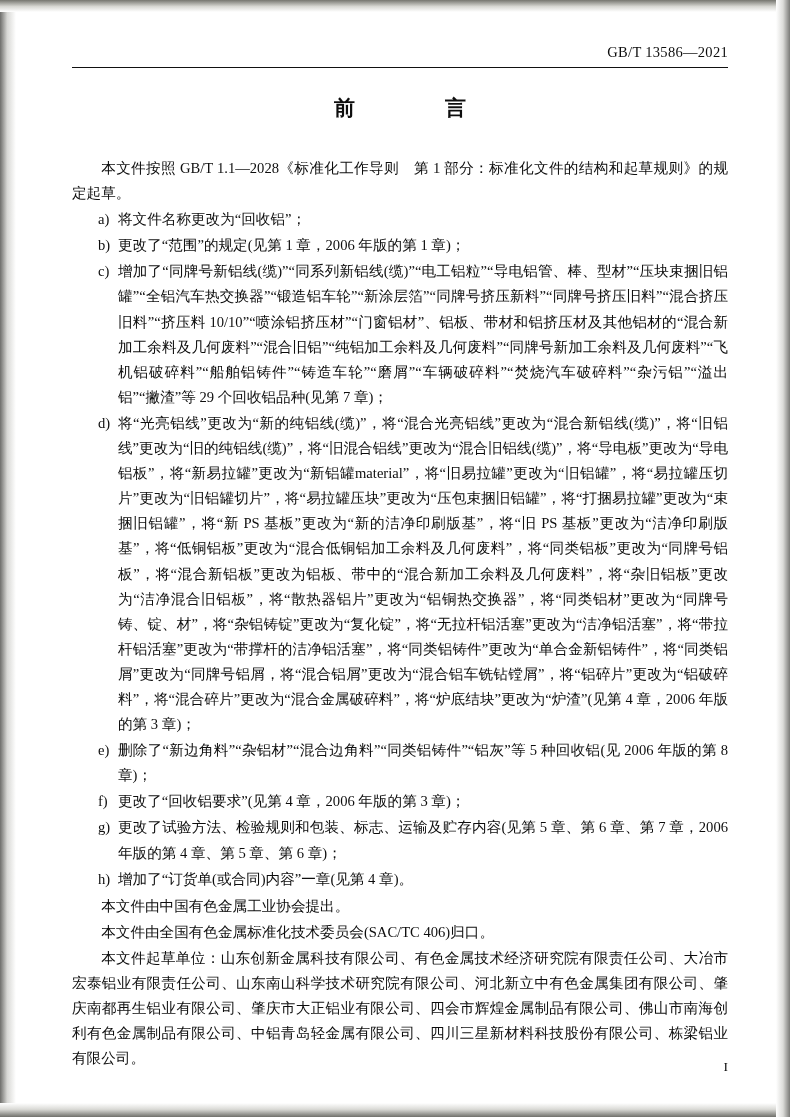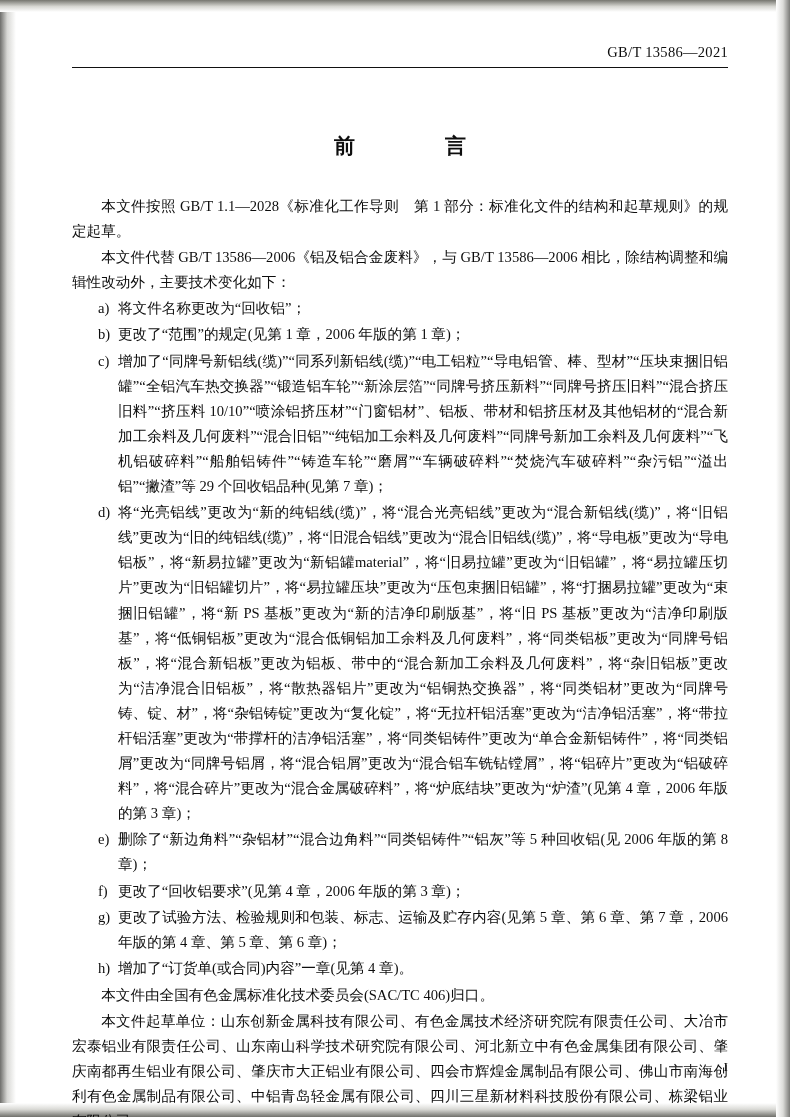--- a/index.html
+++ b/index.html
@@ -69,21 +69,21 @@
     margin-bottom: 0;
   }
 
   .doc-title {
     text-align: center;
     font-family: "Liberation Sans", "DejaVu Sans", sans-serif;
     font-weight: bold;
     font-size: 21px;
     letter-spacing: 16px;
     text-indent: 16px;
-    margin-top: 64px;
+    margin-top: 26px;
     margin-bottom: 34px;
   }
 
   p.para {
     font-size: 14.6px;
     line-height: 1.72;
     margin: 0 0 1px 0;
     text-align: justify;
     text-justify: inter-ideograph;
   }
@@ -137,21 +137,20 @@
   <div class="content">
 
     <div class="header">
       <span>GB/T 13586—2021</span>
       <div class="header-rule"></div>
     </div>
 
     <div class="doc-title">前　　言</div>
 
     <p class="para indent">本文件按照 GB/T 1.1—2028《标准化工作导则　第 1 部分：标准化文件的结构和起草规则》的规定起草。</p>
-    <p class="para indent">本文件代替 GB/T 13586—2006《铝及铝合金废料》，与 GB/T 13586—2006 相比，除结构调整和编辑性改动外，主要技术变化如下：</p>
 
     <div class="list">
 
       <div class="list-item">
         <div class="list-marker">a)</div>
         <div class="list-body">将文件名称更改为“回收铝”；</div>
       </div>
 
       <div class="list-item">
         <div class="list-marker">b)</div>
@@ -184,19 +183,20 @@
       </div>
 
       <div class="list-item">
         <div class="list-marker">h)</div>
         <div class="list-body">增加了“订货单(或合同)内容”一章(见第 4 章)。</div>
       </div>
 
     </div>
 
     <div class="tail">
+      <p class="para indent">本文件由中国有色金属工业协会提出。</p>
       <p class="para indent">本文件由全国有色金属标准化技术委员会(SAC/TC 406)归口。</p>
       <p class="para indent">本文件起草单位：山东创新金属科技有限公司、有色金属技术经济研究院有限责任公司、大冶市宏泰铝业有限责任公司、山东南山科学技术研究院有限公司、河北新立中有色金属集团有限公司、肇庆南都再生铝业有限公司、肇庆市大正铝业有限公司、四会市辉煌金属制品有限公司、佛山市南海创利有色金属制品有限公司、中铝青岛轻金属有限公司、四川三星新材料科技股份有限公司、栋梁铝业有限公司。</p>
     </div>
 
     <div class="page-number">I</div>
   </div>
 </div>
 
 </body></html>

